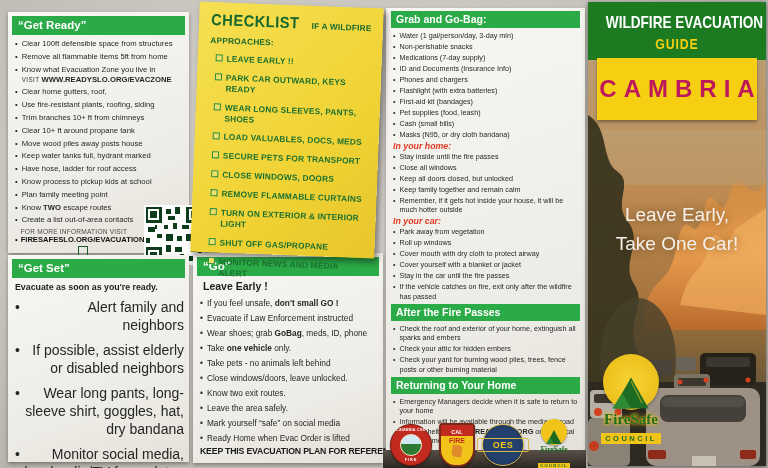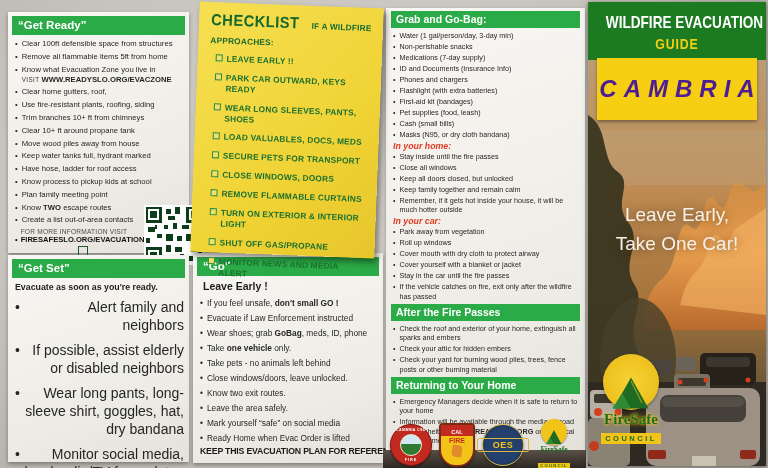--- a/index.html
+++ b/index.html
@@ -85,21 +85,21 @@
   
   .panel{position:absolute;left:588px;top:2px;width:178px;height:464px;background:#1c7a20;
     box-shadow:0 1px 5px rgba(0,0,0,.5);}
   .panel-title1{color:#fff;font-weight:bold;font-size:17px;text-align:center;margin-top:11px;
     transform:scaleX(.8);white-space:nowrap;}
   .panel-title2{color:#f6cf12;font-weight:bold;font-size:14.5px;text-align:center;margin-top:3px;
     transform:scaleX(.85);letter-spacing:1px;}
   .photo{position:absolute;left:0;top:58px;width:178px;height:406px;}
   .cambria-box{position:absolute;left:9px;top:56px;width:160px;height:62px;background:#f6cf12;
     display:flex;align-items:center;justify-content:center;z-index:3;box-shadow:0 2px 3px rgba(0,0,0,.35);}
-  .cambria-text{color:#4c1d95;font-weight:bold;font-size:24px;letter-spacing:7px;padding-left:7px;font-style:italic;}
+  .cambria-text{color:#be185d;font-weight:bold;font-size:24px;letter-spacing:7px;padding-left:7px;}
   .panel-msg{position:absolute;left:0;top:198px;width:100%;text-align:center;z-index:3;
     color:#f5f1ea;font-size:19px;line-height:1.55;text-shadow:0 0 8px rgba(80,50,20,.7);}
   .fs-logo{position:absolute;left:3px;top:352px;width:80px;z-index:3;text-align:center;}
   .fs-circle{width:56px;height:56px;border-radius:50%;background:radial-gradient(#f6d335,#eab912);
     margin:0 auto;display:flex;align-items:flex-end;justify-content:center;box-shadow:0 1px 3px rgba(0,0,0,.4);}
   .fs-name{font-family:"Liberation Serif",serif;font-weight:bold;font-size:15px;color:#1e6b24;
     line-height:1;margin-top:2px;text-shadow:0 0 2px #f2c419,0 0 4px #f2c419;}
   .fs-council{display:inline-block;background:#f2c419;color:#1e6b24;font-size:7.5px;font-weight:bold;
     letter-spacing:2.5px;padding:1px 4px;margin-top:2px;}
 </style>
@@ -132,21 +132,21 @@
       <li>
         <span class="mk"></span>
         <span class="tx">Trim branches 10+ ft from chimneys</span>
       </li>
       <li>
         <span class="mk"></span>
         <span class="tx">Clear 10+ ft around propane tank</span>
       </li>
       <li>
         <span class="mk"></span>
-        <span class="tx">Move wood piles away from house</span>
+        <span class="tx">Move wood piles away posts house</span>
       </li>
       <li>
         <span class="mk"></span>
         <span class="tx">Keep water tanks full, hydrant marked</span>
       </li>
       <li>
         <span class="mk"></span>
         <span class="tx">Have hose, ladder for roof access</span>
       </li>
       <li>

